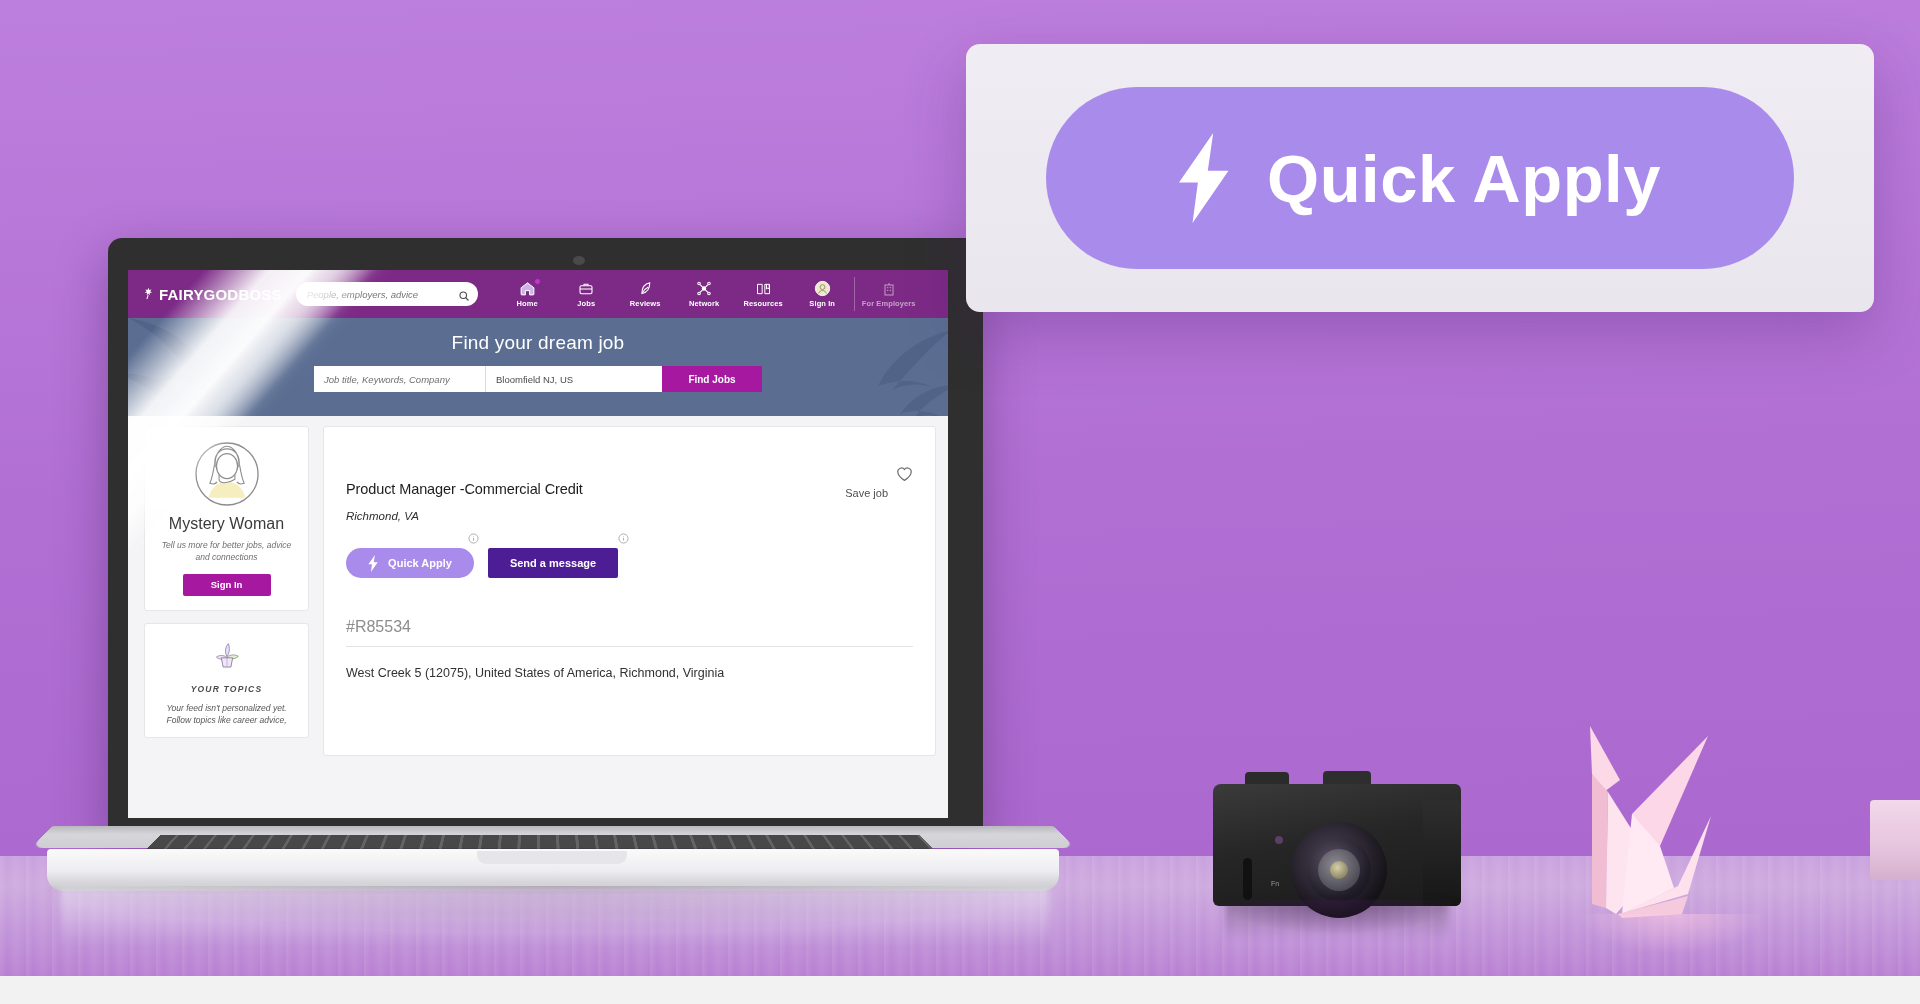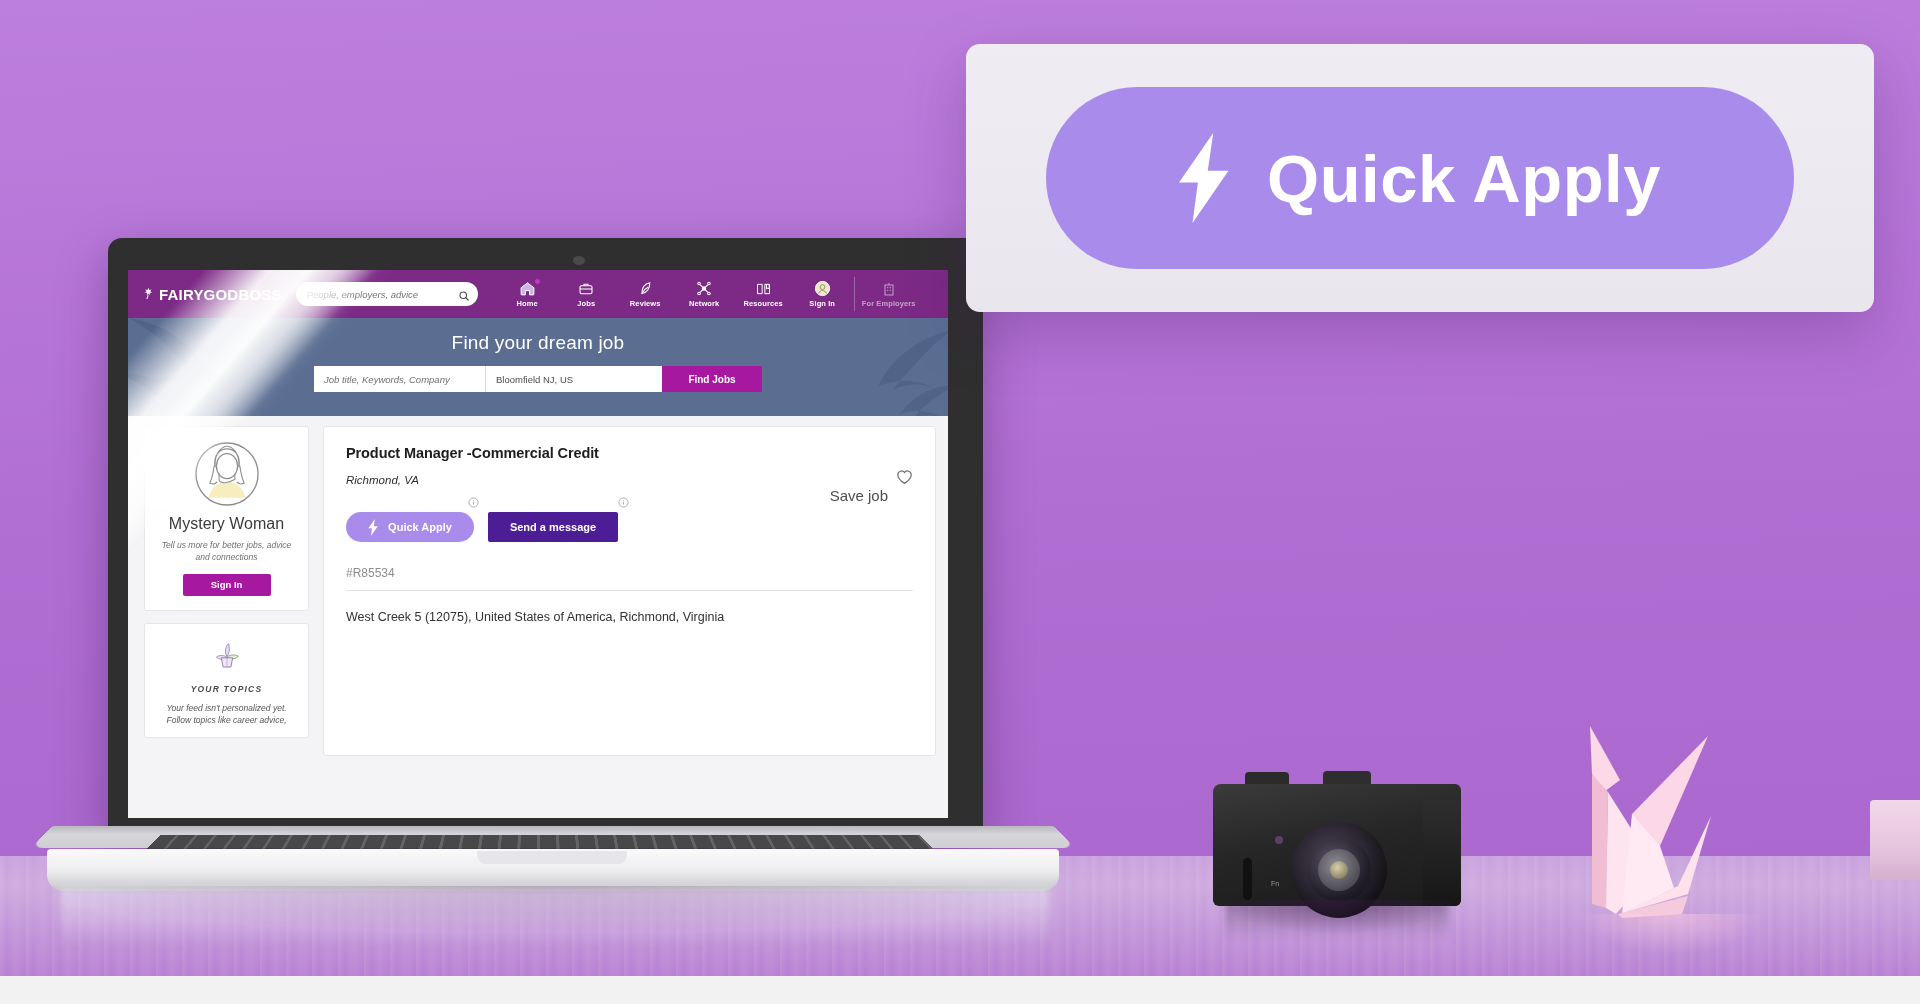--- a/index.html
+++ b/index.html
@@ -161,36 +161,36 @@
   .p-btn {
     display:block; margin: 10px auto 0; width: 88px; height: 22px; background:#a6189f;
     color:#fff; font-size: 9.5px; font-weight:700; border:none; border-radius:2px; cursor:pointer;
   }
   .card.topics { margin-top: 12px; padding: 14px 10px 10px; text-align:center; }
   .topics-title { font-size: 8.5px; font-weight:700; letter-spacing:1.2px; color:#4b4b4b; margin-top:8px;font-style:italic; }
   .topics-sub { font-size: 8.5px; font-style:italic; color:#565656; line-height:1.5; margin-top:8px; }
 
   .card.job { padding: 18px 22px 0 22px; position:relative; min-height: 330px; }
   .savejob { position:absolute; right: 22px; top: 22px; display:flex; align-items:center; gap:8px; cursor:pointer;}
-  .savejob span { font-size: 15px; color:#4f4f4f;margin-top:38px; }
-  .job-title { font-size: 14.5px; font-weight: 700; color:#1d1d1d; letter-spacing:-.1px; }
+  .savejob span { font-size: 11px; color:#4f4f4f;margin-top:38px; }
+  .job-title { font-size: 14.5px; font-weight: 400; color:#1d1d1d; margin-top: 36px; letter-spacing:-.1px; }
   .job-loc { font-size: 11.5px; font-style: italic; color:#2e2e2e; margin-top: 13px; }
   .job-infos { position:relative; height: 14px; margin-top: 8px; }
   .info-i { position:absolute; width:11px; height:11px; color:#9a9a9a; }
   .job-actions { display:flex; gap: 14px; margin-top: 4px; }
   .btn-quick {
     display:flex; align-items:center; justify-content:center; gap:9px;
     width: 128px; height: 30px; border-radius: 16px; border:none; cursor:pointer;
     background:#a98bec; color:#fff; font-size: 11px; font-weight:700;
   }
   .btn-msg {
     width: 130px; height: 30px; border:none; cursor:pointer; border-radius:2px;
     background:#4c1d95; color:#fff; font-size: 11px; font-weight:700;
   }
-  .job-ref { font-size: 12px; color:#8d8d8d; margin-top: 24px; }
+  .job-ref { font-size: 16px; color:#8d8d8d; margin-top: 40px; }
   .job-hr { height:1px; background:#e3e3e6; margin-top: 10px; }
   .job-p { font-size: 12.5px; color:#313131; margin-top: 18px; line-height:1.35; }
 
   
   .gloss {
     position:absolute; left: 0; top: 0; width: 100%; height: 100%;
     pointer-events:none; z-index: 40;
   }
   .gloss-band {
     position:absolute; left: 180px; top: -120px; width: 130px; height: 760px;

